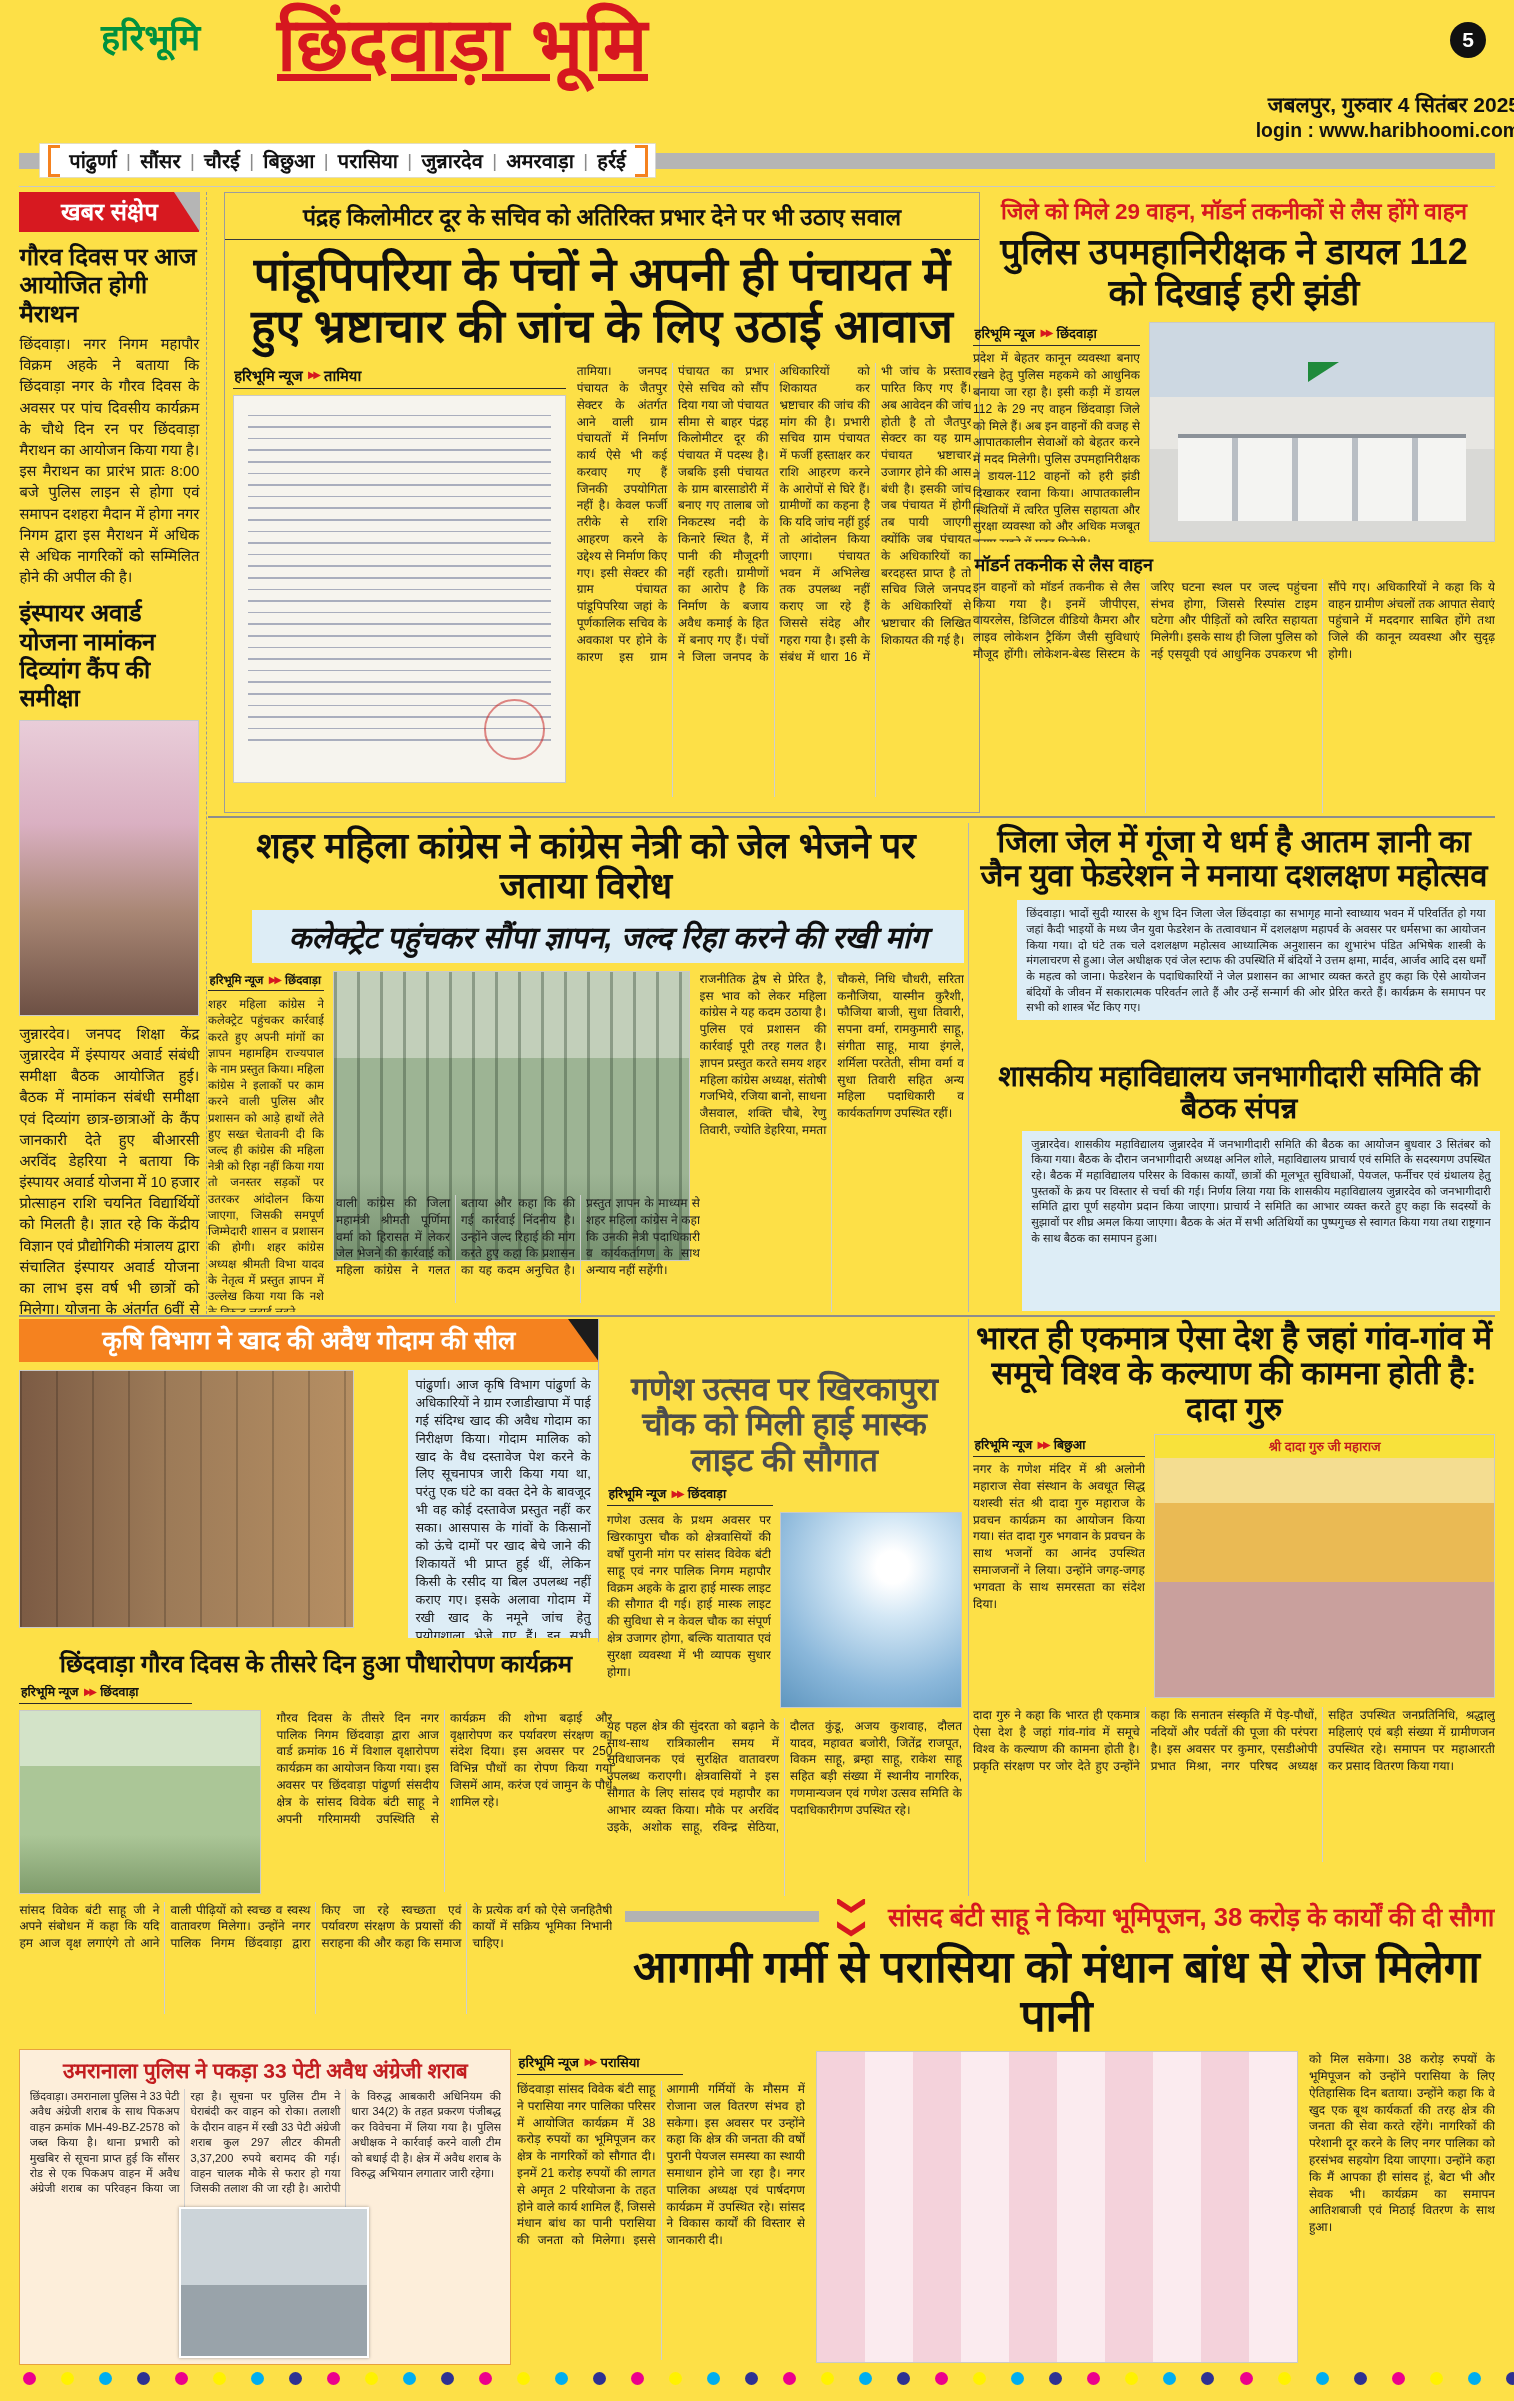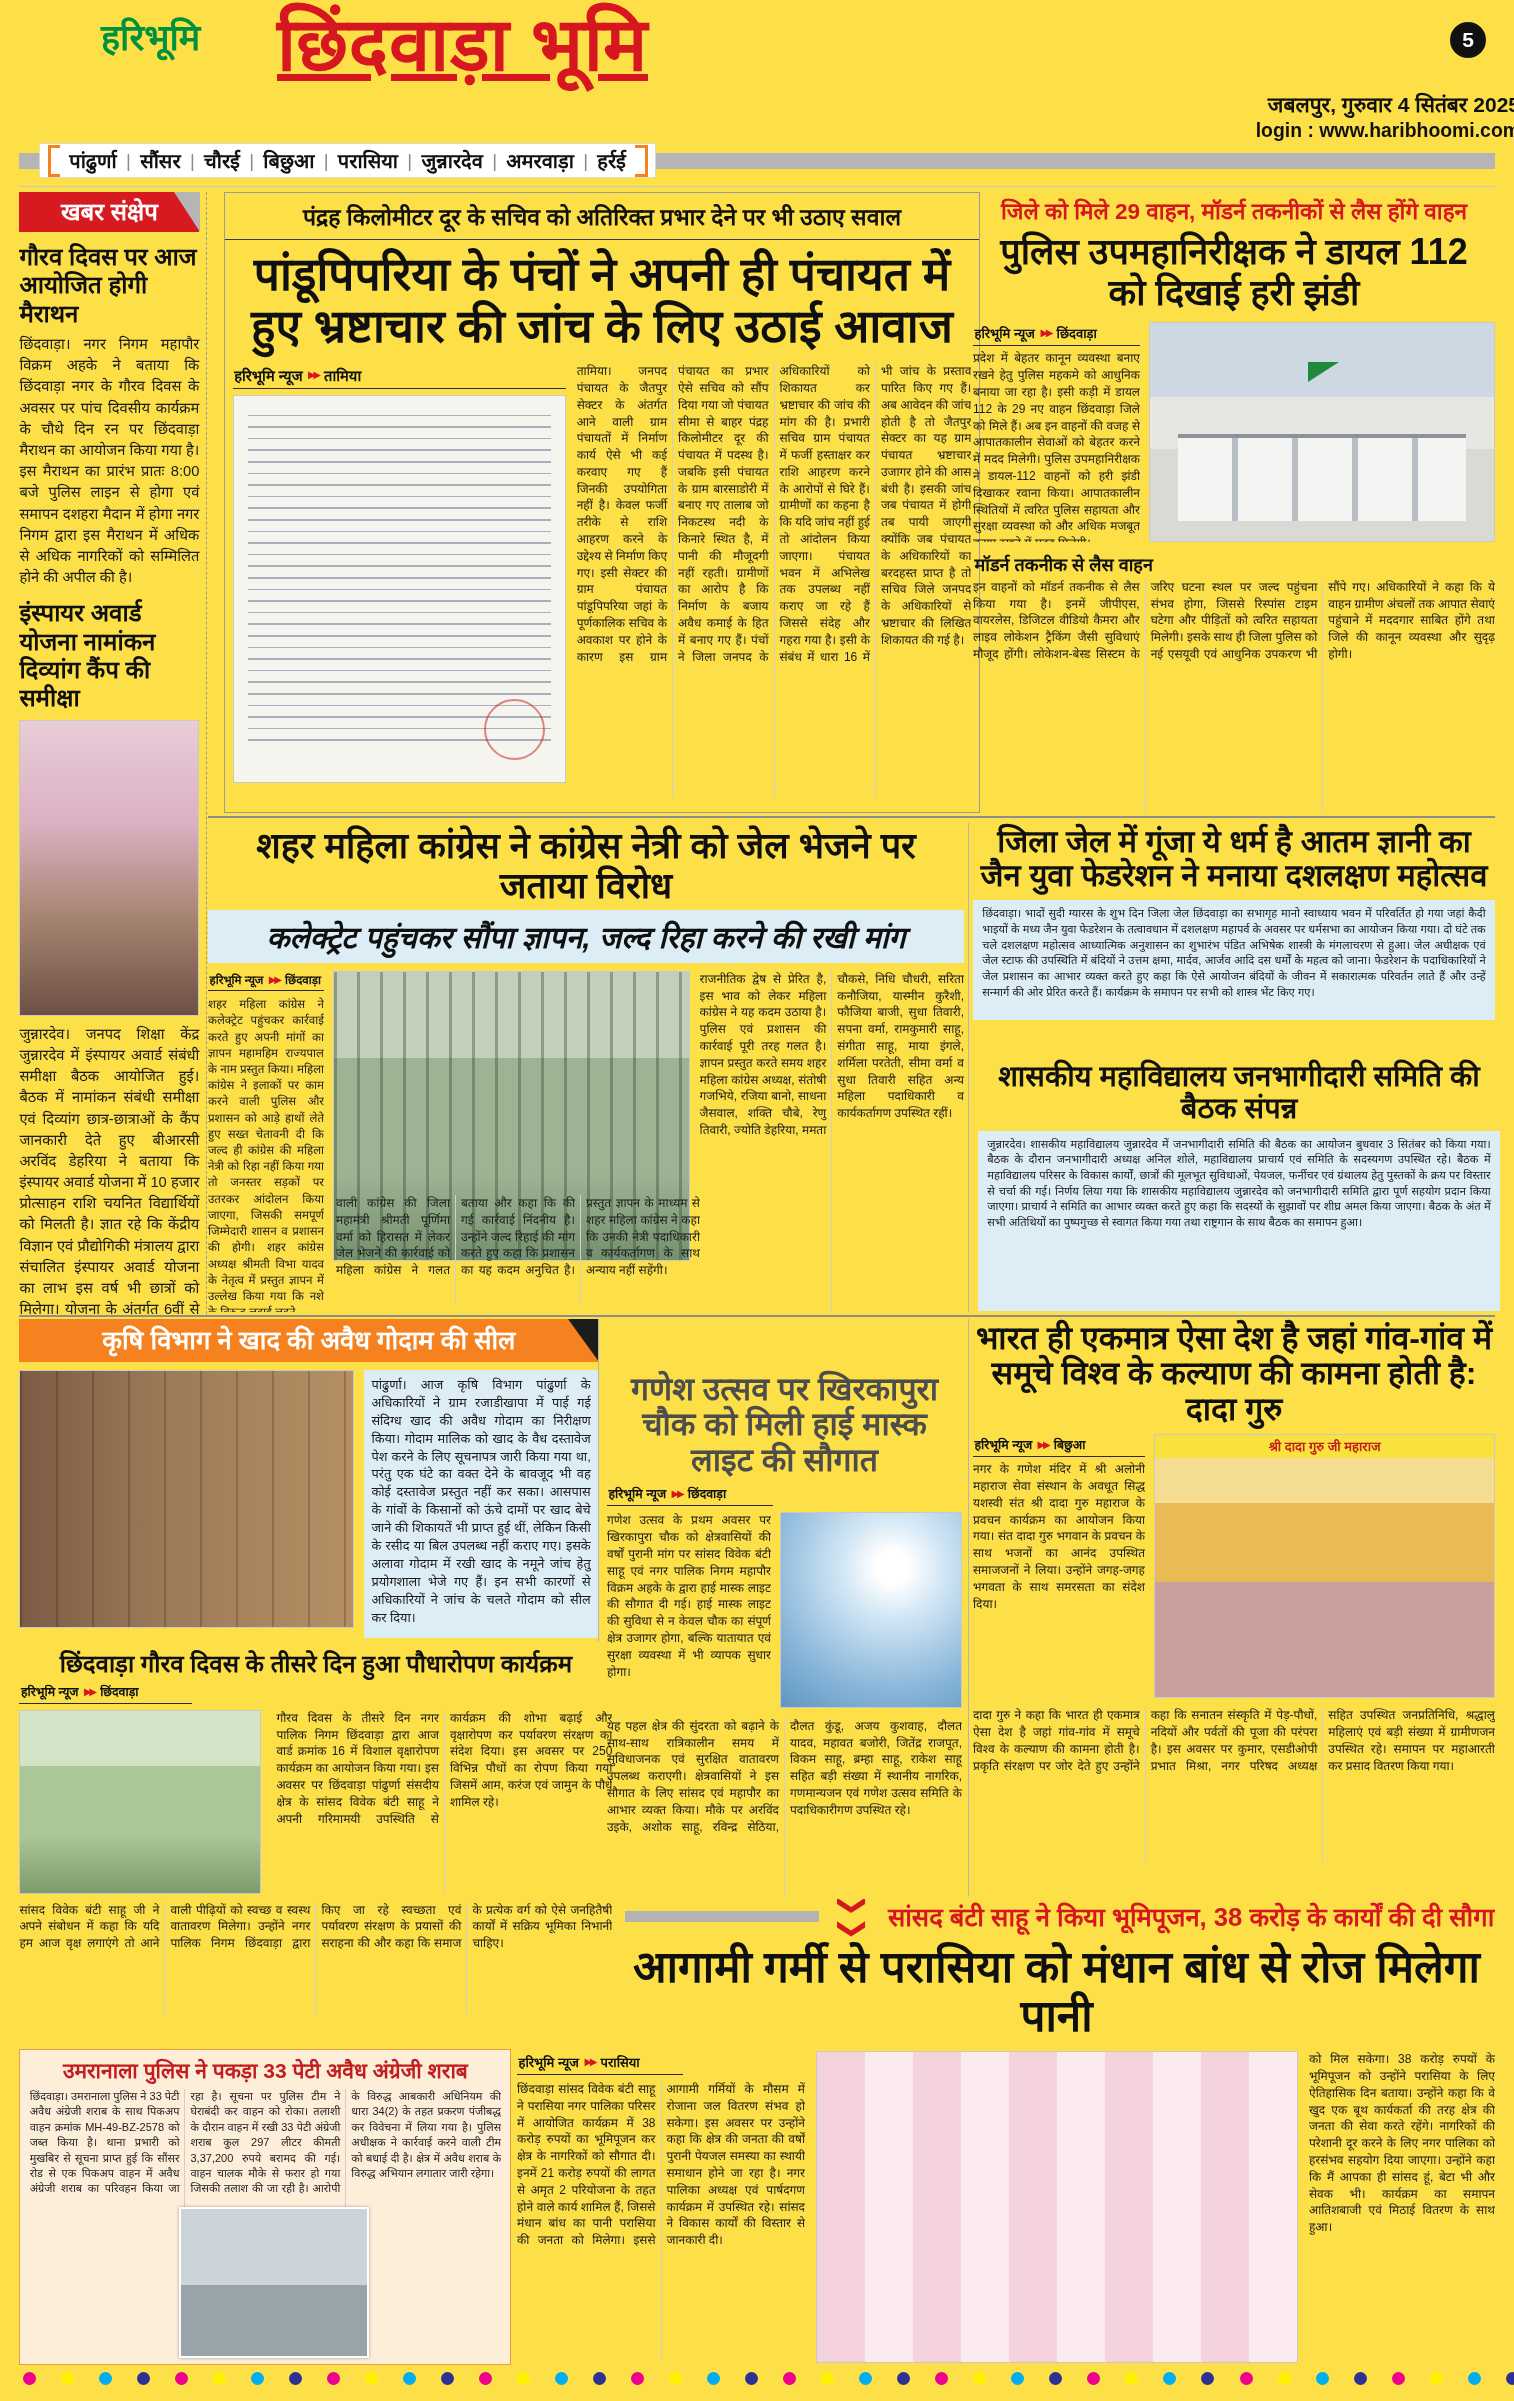--- a/index.html
+++ b/index.html
@@ -35,21 +35,21 @@
                 text-align:center;height:40px;line-height:40px;}
   .brief-banner .fold{position:absolute;right:-0.8px;top:0;width:0;height:0;
                 border-top:40px solid #b5b5b5;border-left:26px solid transparent;}
   .brief-h{font-size:24px;font-weight:800;color:#101010;line-height:1.18;margin:11px 0 6.2px 0;}
   .brief-b{font-size:14.7px;line-height:1.44;text-align:justify;color:#1b1b1b;}
   
   .orange-banner{position:relative;background:#f5821f;color:#fff;font-size:25.6px;font-weight:800;
                  text-align:center;height:43px;line-height:43px;}
   .orange-banner .fold{position:absolute;right:-0.8px;top:0;width:0;height:0;
                  border-top:43px solid #1c1c1c;border-left:31px solid transparent;}
-  .panel-blue{background:#ddedf6;}
+  .panel-blue{background:#ddedf6;margin-left:44px;}
   .red-sub{color:#d6171f;font-weight:800;text-align:center;}
   
   .ph-meeting{background:linear-gradient(180deg,#e9cdd9 0%,#dab0c2 35%,#a98775 65%,#6d5044 100%);}
   .ph-doc{background:#f6f4ee;}
   .ph-doc .lines{position:absolute;inset:18.6px 14px 31px 14px;
       background:repeating-linear-gradient(0deg,transparent 0 10px,rgba(45,60,110,.38) 10px 11.6px);}
   .ph-doc .stamp{position:absolute;right:20px;bottom:22px;width:57px;height:57px;border-radius:50%;
       border:2.3px solid rgba(200,40,40,.55);}
   .ph-police{background:linear-gradient(180deg,#cdd8e2 0 34%,#e7e6e2 34% 58%,#d9d9d6 58% 100%);}
   .ph-police .veh{position:absolute;bottom:20px;left:8%;width:84%;height:38%;background:

